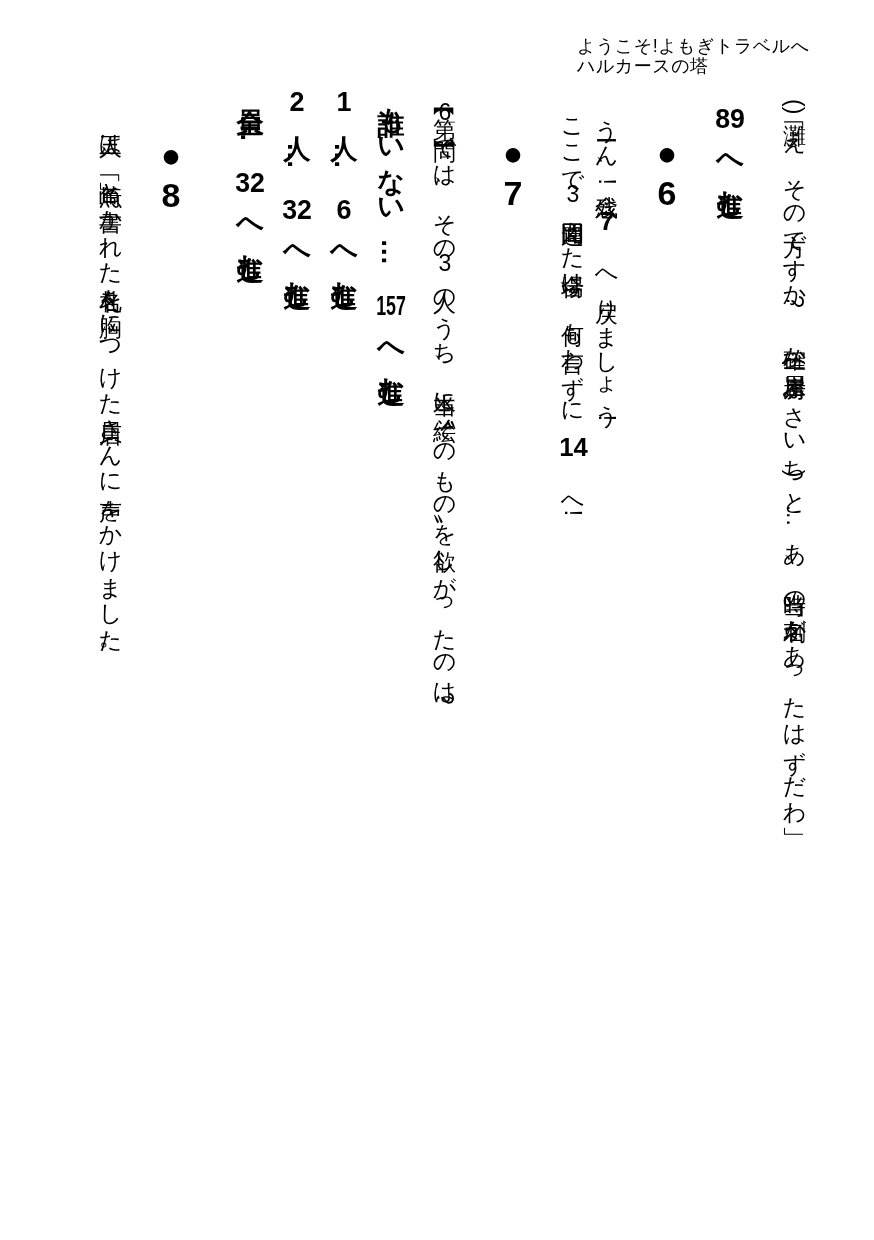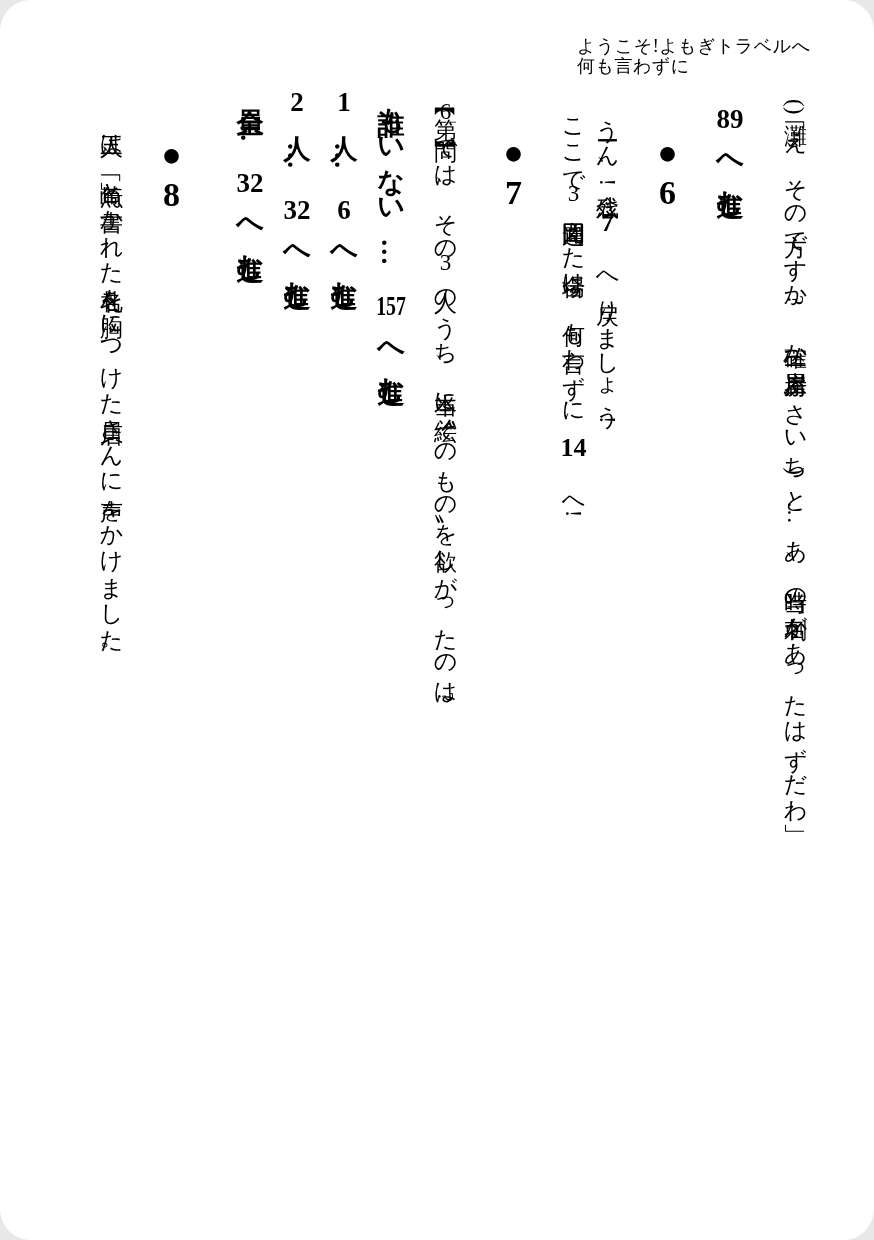--- a/index.html
+++ b/index.html
@@ -3,23 +3,22 @@
 <meta charset="utf-8">
 <style>
   html, body { margin: 0; padding: 0; background: #e8e8e8; }
   .page {
     position: relative;
     width: 874px;
     height: 1240px;
     margin: 0 auto;
     background: #ffffff;
     color: #000000;
-    font-family: Liberation Serif, serif;
+    font-family: Liberation Sans, sans-serif;
     overflow: hidden;
-    border-radius: 31px;
   }
   
   .header {
     position: absolute;
     left: 577px;
     top: 36px;
     font-size: 18px;
     line-height: 20px;
     letter-spacing: 0.5px;
   }
@@ -54,21 +53,21 @@
   .col-sec8h   { right: 686px; top: 136px; }
   .col-sannin  { right: 746px; top: 118px; }
 </style>
 </head>
 <body>
 
 <div class="page">
 
   <div class="header">
     <div>ようこそ!よもぎトラベルへ</div>
-    <div>何も言わずに</div>
+    <div>ハルカースの塔</div>
   </div>
 
   <div class="v body-text col-nada">
     <p><span>(灘)「え、その方ですか?　確か岩屋房一(ふさいち)と…あ、当時の名刺があったはずだわ」</span></p>
   </div>
 
   <div class="v bold-col col-goto89">
     <p>
       <span class="tcy ref-gap">89</span><span>へ進む</span>
     </p>

